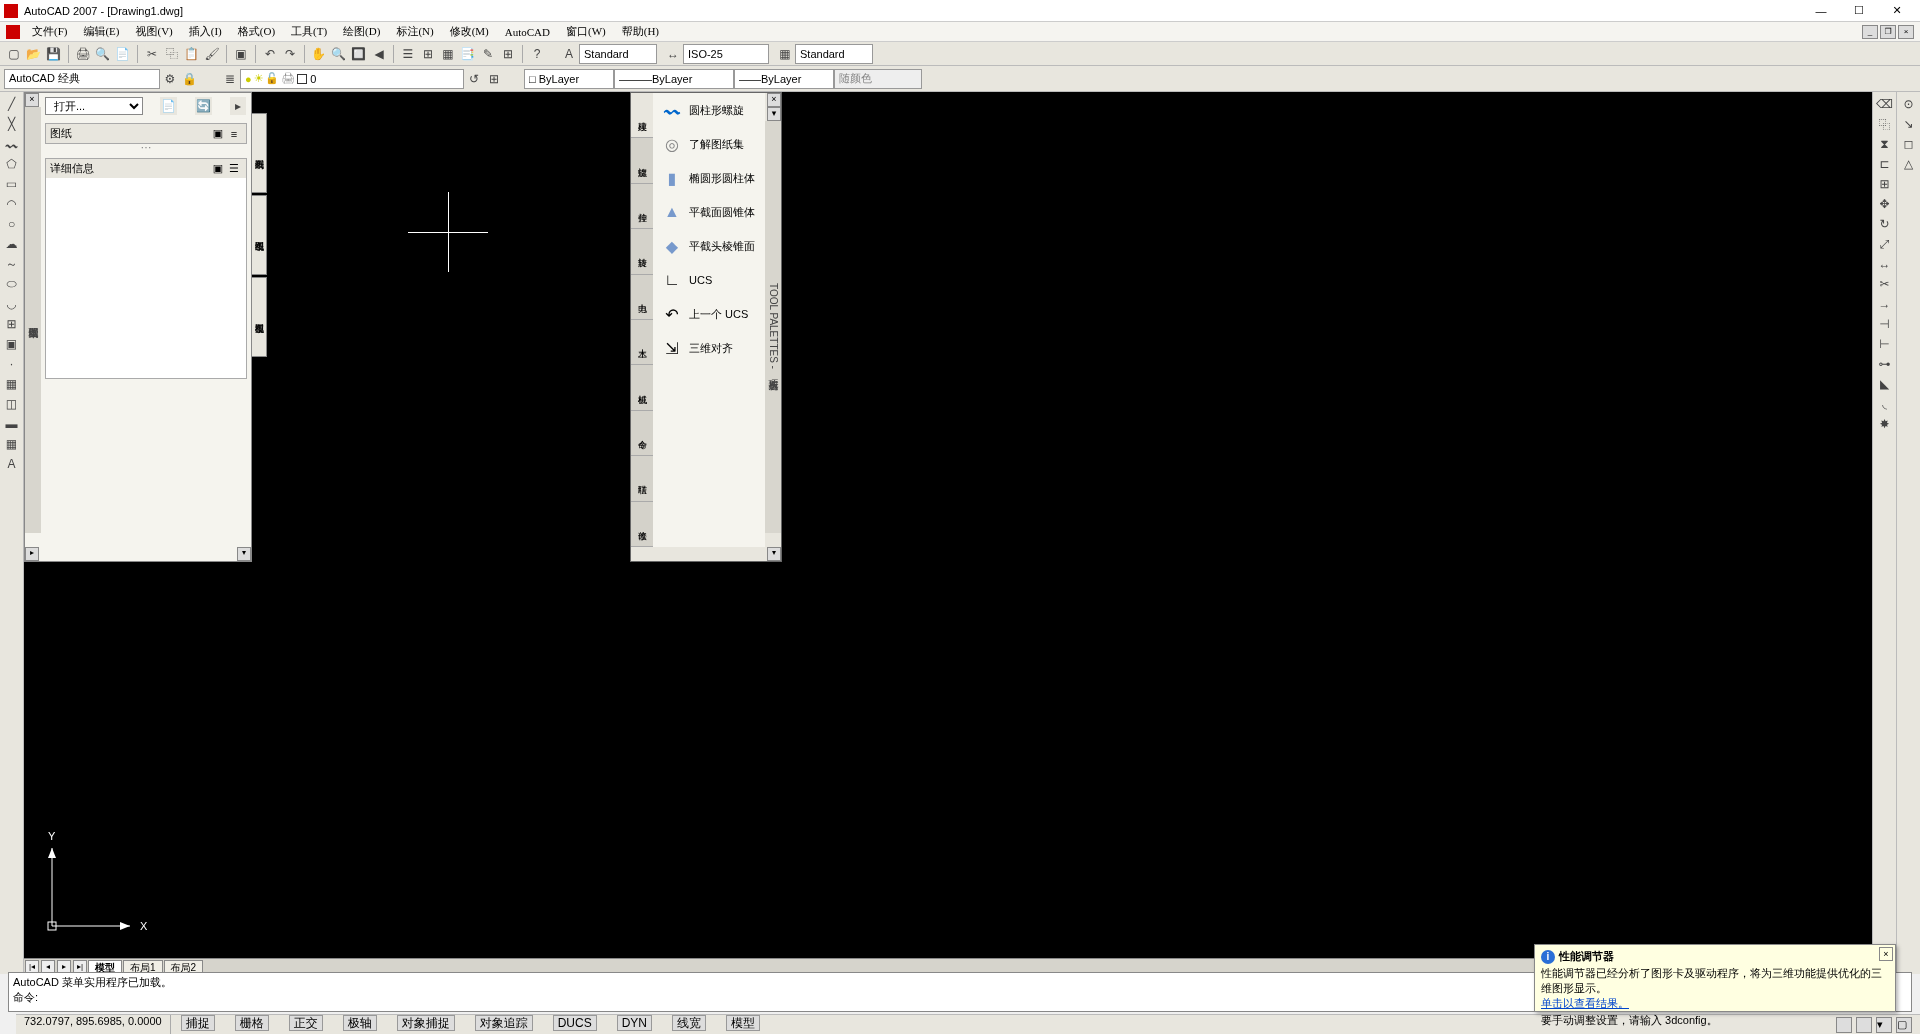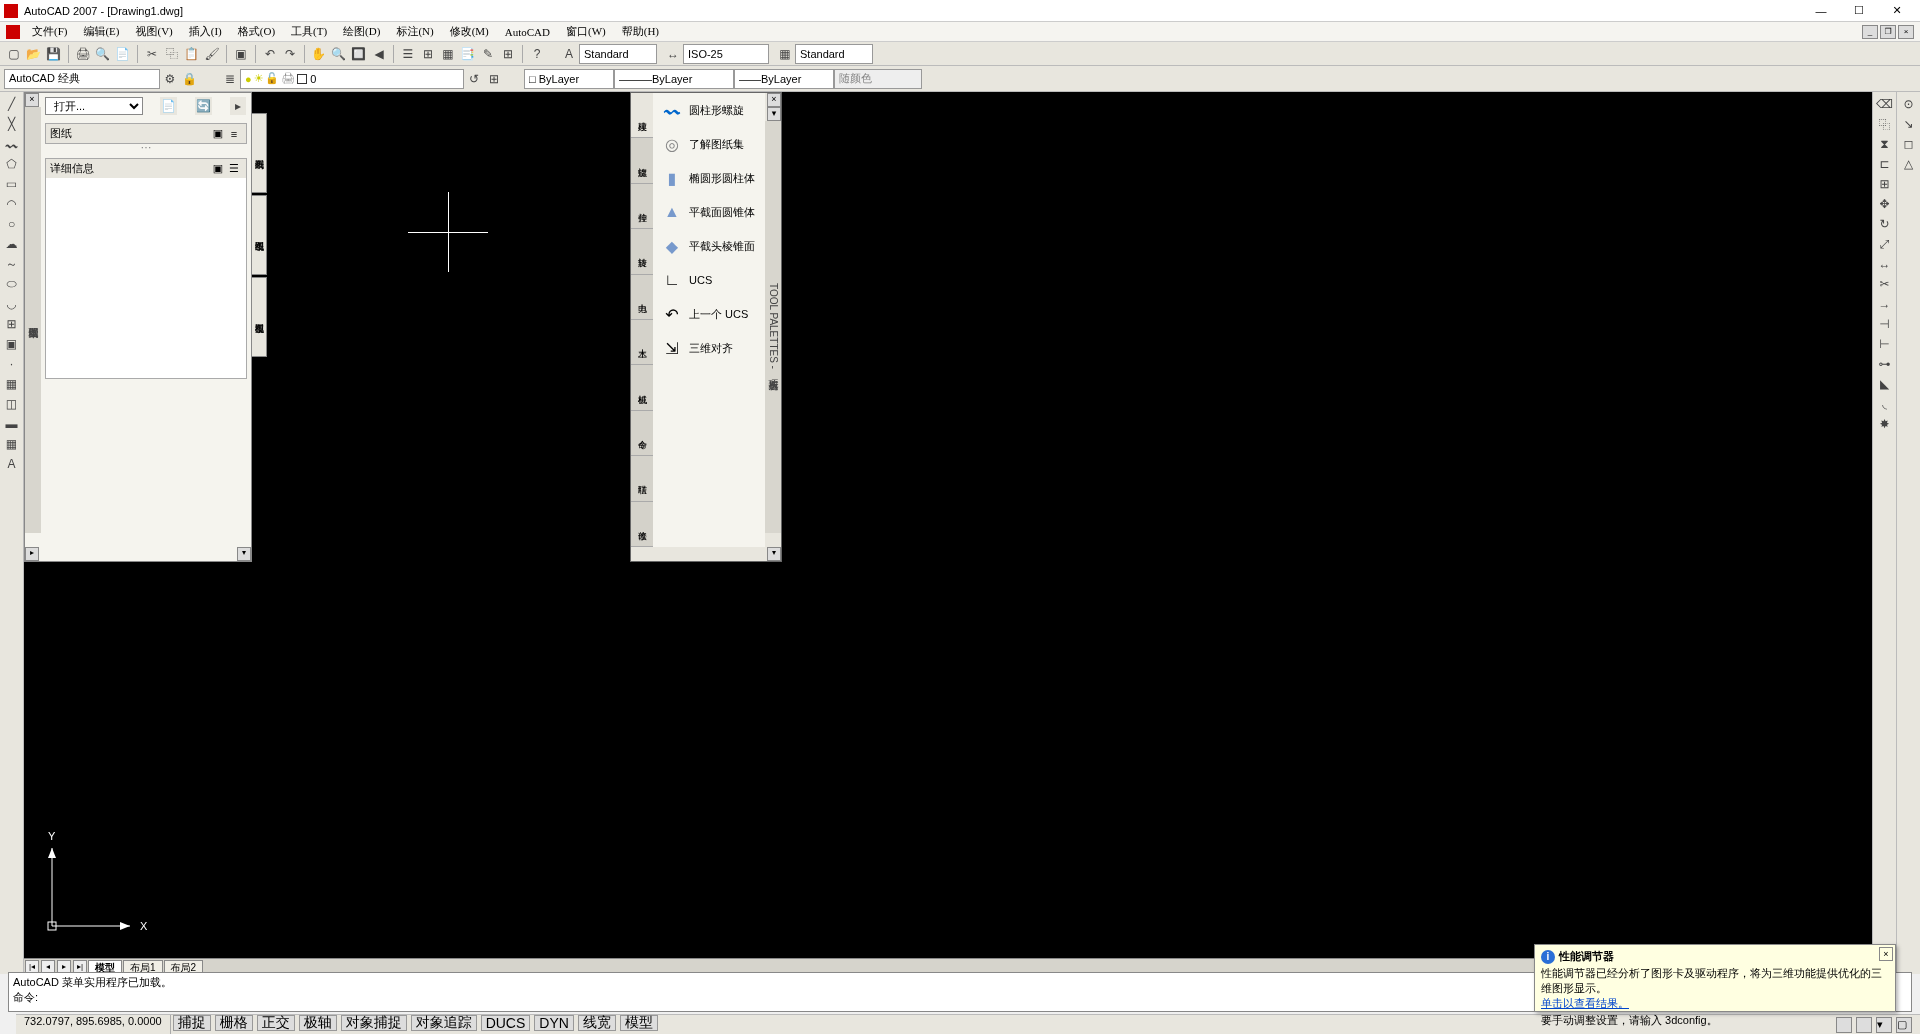--- a/index.html
+++ b/index.html
@@ -75,21 +75,21 @@
 .layout-tabs .lt-tab { padding: 0 6px; height: 14px; background: #f0eee6; border: 1px solid #888; border-bottom: none; font-size: 10px; cursor: pointer; margin-right: 1px; }
 .layout-tabs .lt-tab.active { background: #fff; font-weight: bold; }
 
 
 .cmd-window { position: absolute; left: 8px; right: 8px; bottom: 22px; height: 40px; background: #fff; border: 1px solid #888; padding: 2px 4px; font-family: monospace; font-size: 12px; }
 .cmd-window .cmd-line { white-space: pre; }
 
 
 .status-bar { position: absolute; left: 16px; right: 0; bottom: 0; height: 20px; background: #e8e6de; display: flex; border-top: 1px solid #bbb; font-size: 11px; }
 .status-bar .coords { padding: 0 8px; border-right: 1px solid #aaa; min-width: 140px; }
-.status-bar .sb-btn { padding: 0 4px; height: 16px; border: 1px solid #999; margin: 0 2px; background: #ddd; cursor: pointer; font-size: 14px; display: flex; align-items: center; }
+.status-bar .sb-btn { padding: 0 4px; height: 16px; border: 1px solid #999; margin: 0 10px; background: #ddd; cursor: pointer; font-size: 12px; display: flex; align-items: center; }
 .status-tray { margin-left: auto; display: flex; align-items: center; padding-right: 6px; }
 .status-tray .tray-btn { width: 16px; height: 16px; margin: 0 2px; background: #ddd; border: 1px solid #888; cursor: pointer; }
 
 
 .balloon { position: absolute; right: 24px; bottom: 22px; width: 362px; height: 68px; background: #ffffe1; border: 1px solid #888; padding: 4px 6px; z-index: 50; box-shadow: 2px 2px 4px rgba(0,0,0,.3); }
 .balloon .bl-close { position: absolute; right: 2px; top: 2px; width: 14px; height: 14px; border: 1px solid #888; text-align: center; cursor: pointer; font-size: 9px; line-height: 12px; }
 .balloon .bl-title { font-weight: bold; margin-bottom: 2px; display: flex; align-items: center; }
 .balloon .bl-title .info-ic { width: 14px; height: 14px; border-radius: 50%; background: #2a6fd6; color: #fff; margin-right: 4px; text-align: center; font-size: 10px; line-height: 14px; }
 .balloon a { color: #0044cc; text-decoration: underline; cursor: pointer; }
 

